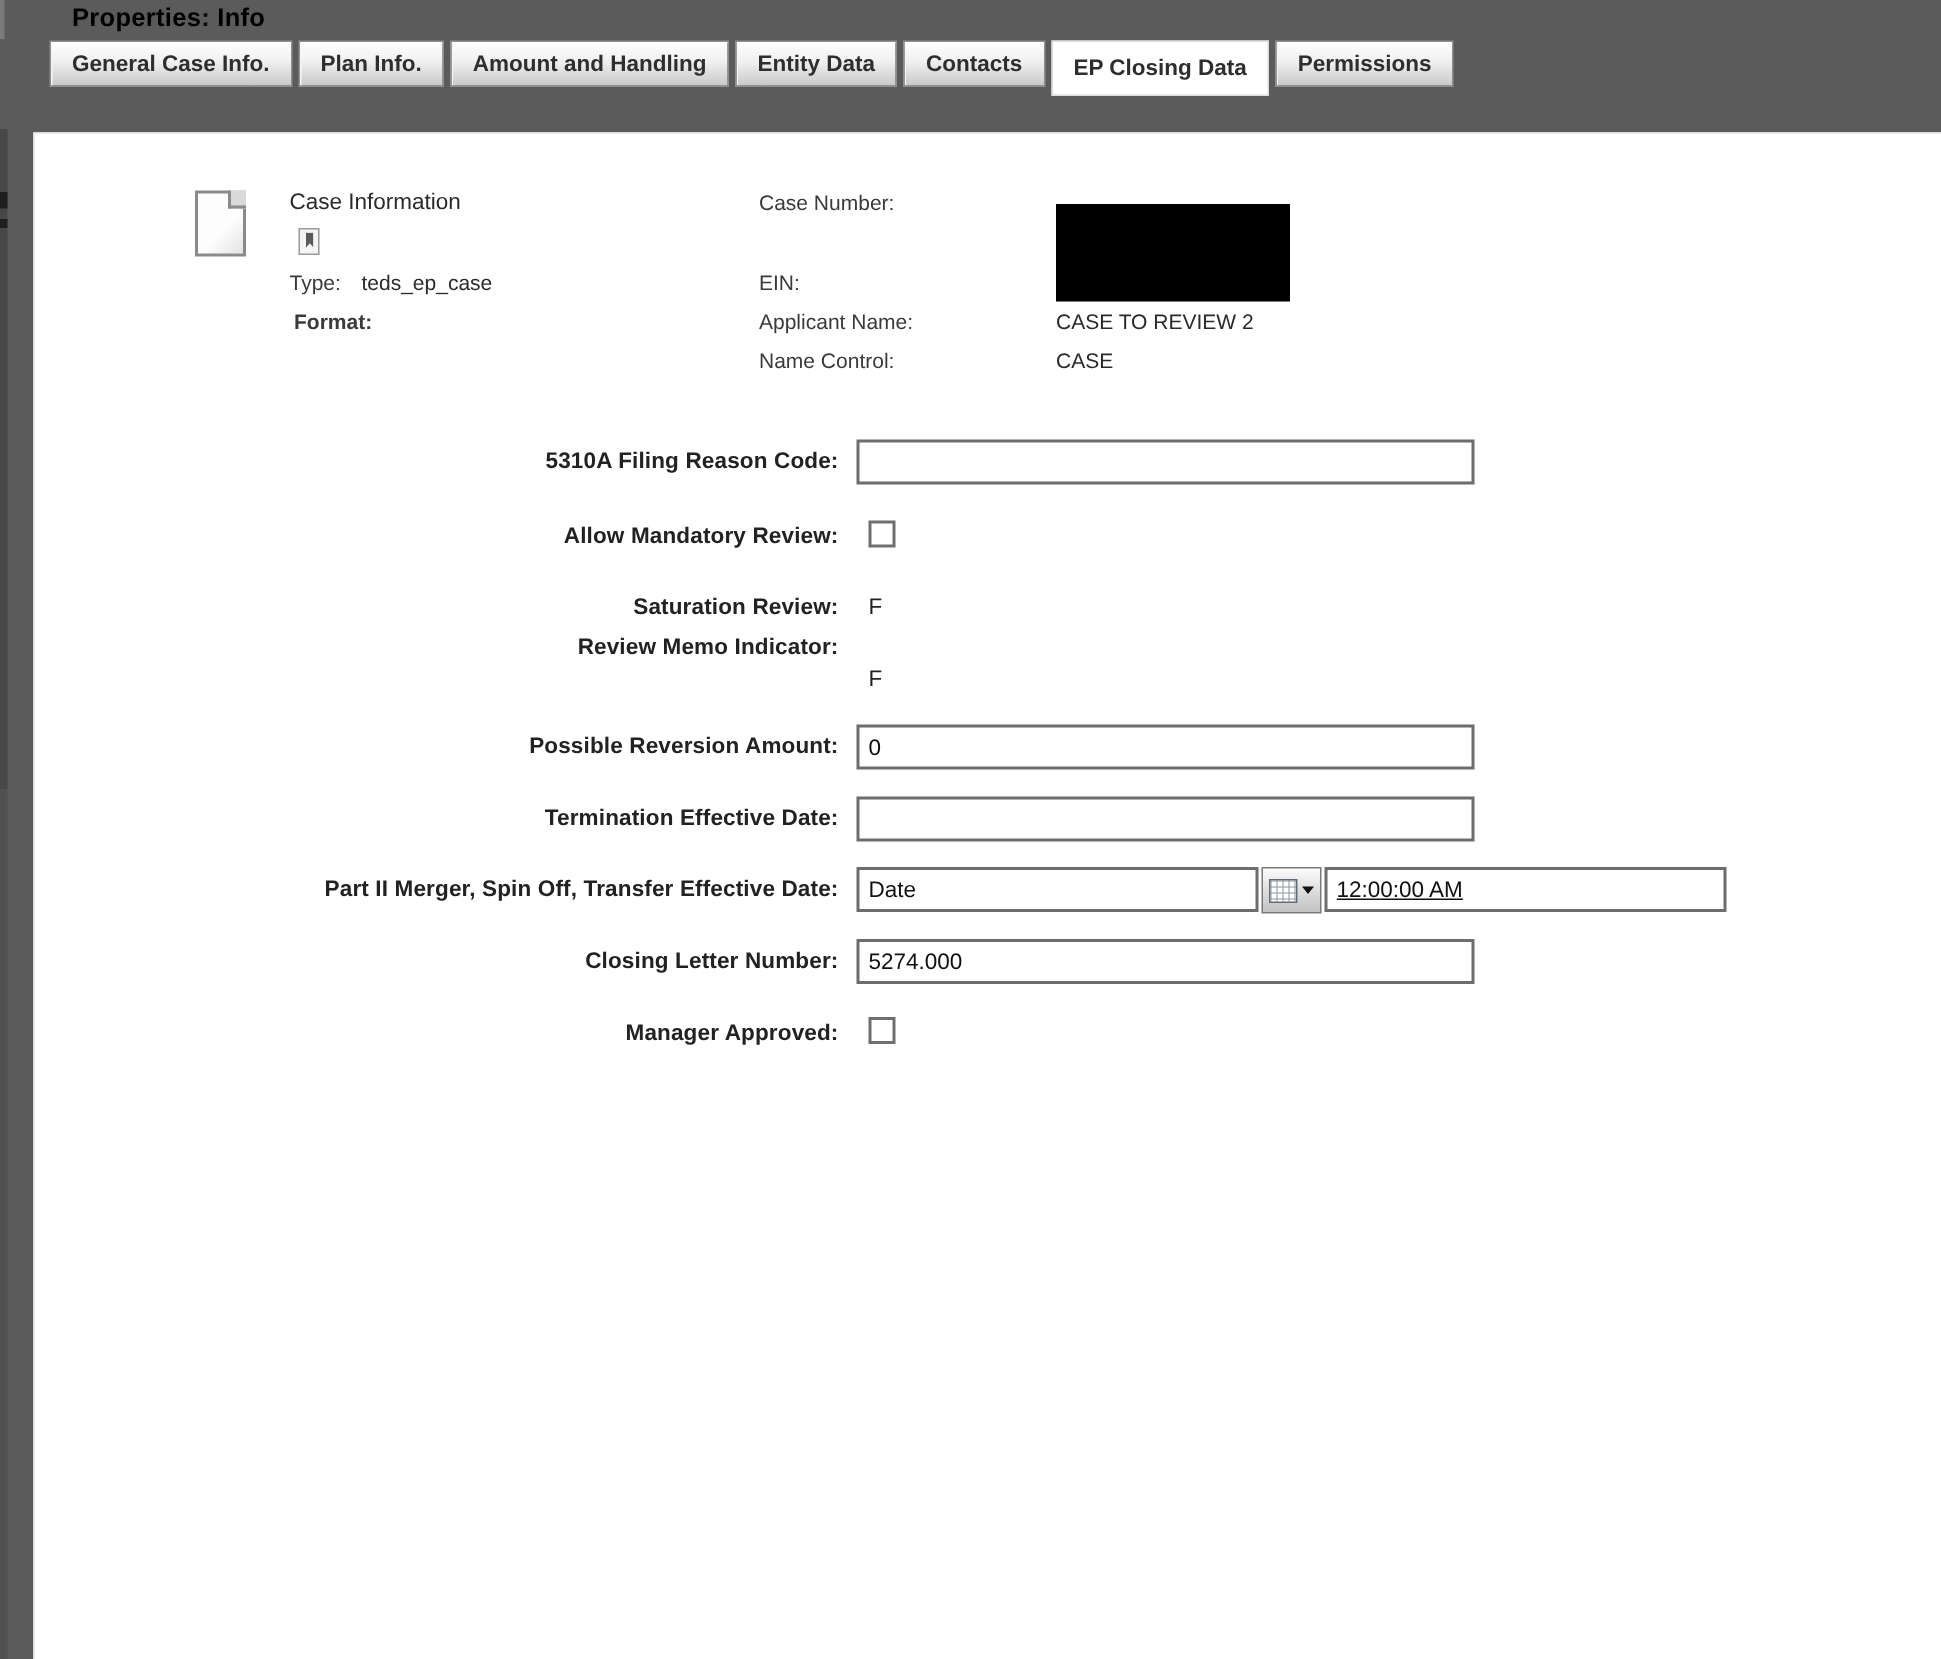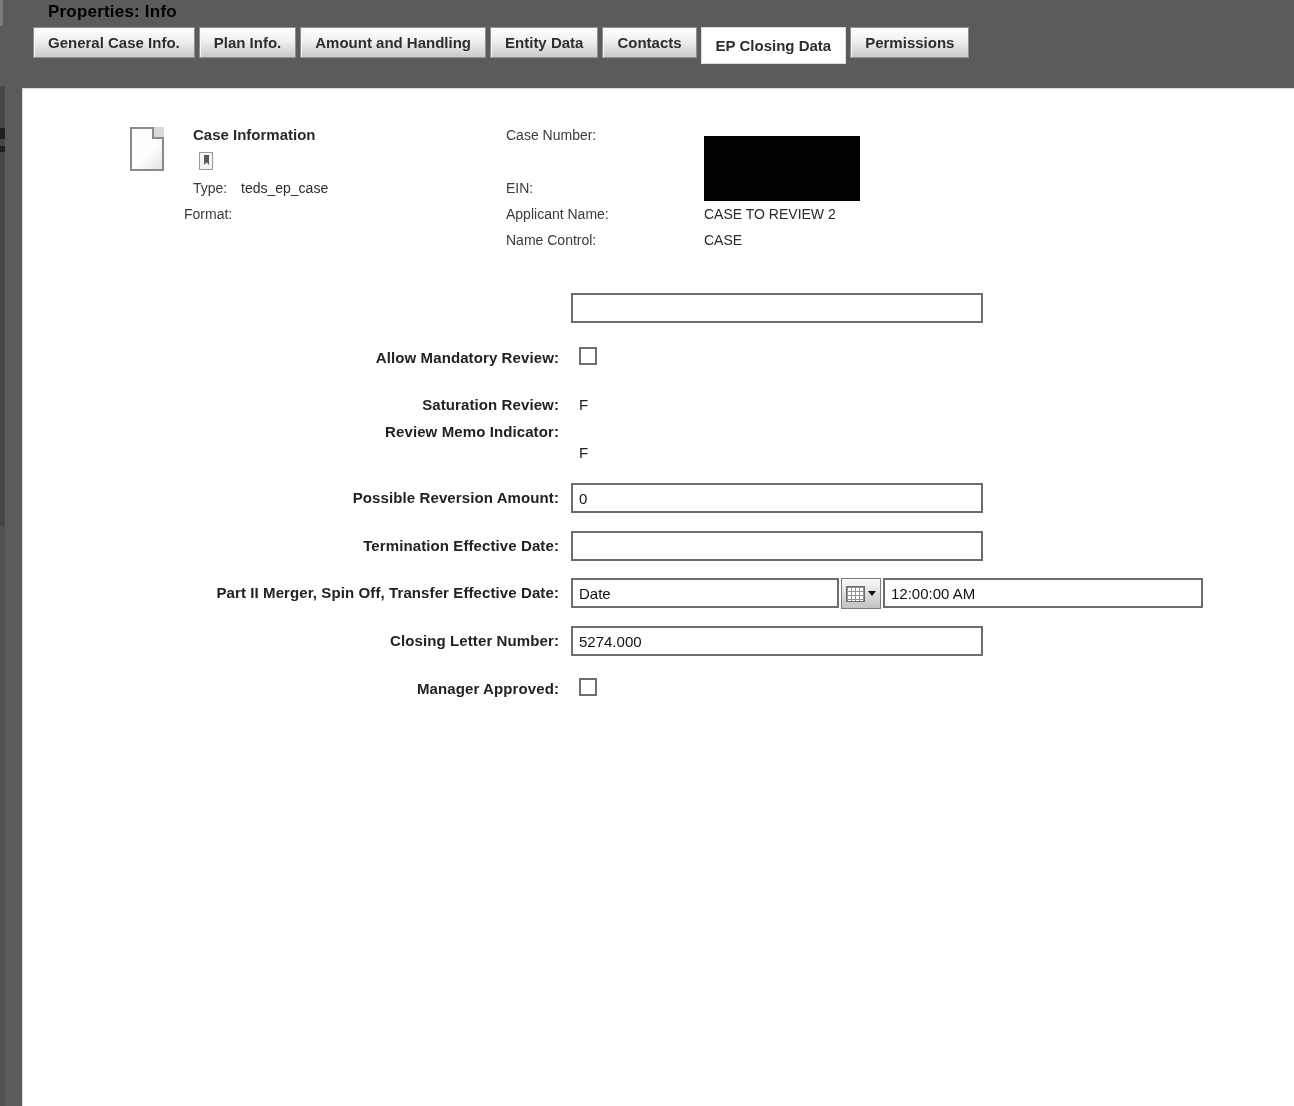--- a/index.html
+++ b/index.html
@@ -87,21 +87,21 @@
   }
   .doc-icon .fold-line {
     position: absolute; right: -2px; top: -2px;
     width: 12px; height: 12px;
     border-left: 2px solid #8a8a8a;
     border-bottom: 2px solid #8a8a8a;
     background: #d9d9d9;
   }
   .case-title {
     position: absolute; left: 170px; top: 37px;
-    font-size: 15px; font-weight: bold; color: #2a2a2a;
+    font-size: 15px; font-weight: normal; color: #2a2a2a;
   }
   .mini-icon {
     position: absolute; left: 176px; top: 63px; width: 14px; height: 18px;
     border: 1px solid #9a9a9a; background: #f4f4f4;
   }
   .mini-icon .ribbon {
     position: absolute; left: 4px; top: 2px; width: 5px; height: 10px;
     background: #5a5a5a;
     clip-path: polygon(0 0, 100% 0, 100% 100%, 50% 72%, 0 100%);
   }
@@ -191,31 +191,32 @@
     <div class="fold"></div>
     <div class="fold-line"></div>
   </div>
   <div class="case-title">Case Information</div>
   <div class="mini-icon">
     <div class="ribbon"></div>
   </div>
 
   <span class="hdr-label" style="left:170px; top:91px;">Type:</span>
   <span class="hdr-value" style="left:218px; top:91px;">teds_ep_case</span>
-  <span class="hdr-label" style="left:161px; top:117px;">Format:</span>
+  <span class="hdr-label" style="left:173px; top:117px;font-weight:bold;">Format:</span>
   <span class="hdr-value" style="left:236px; top:117px;"></span>
 
   <span class="hdr-label" style="left:483px; top:38px;">Case Number:</span>
   <div class="redaction"></div>
   <span class="hdr-label" style="left:483px; top:91px;">EIN:</span>
   <span class="hdr-label" style="left:483px; top:117px;">Applicant Name:</span>
   <span class="hdr-value" style="left:681px; top:117px;">CASE TO REVIEW 2</span>
   <span class="hdr-label" style="left:483px; top:143px;">Name Control:</span>
   <span class="hdr-value" style="left:681px; top:143px;">CASE</span>
 
+  <div class="form-label" style="top:210px;">5310A Filing Reason Code:</div>
   <input class="text-input" style="left: 548px; top: 204px; width: 412px;" type="text" value="">
 
   <div class="form-label" style="top:260px;">Allow Mandatory Review:</div>
   <div class="checkbox" style="top:258px;" role="checkbox" aria-checked="false"></div>
 
   <div class="form-label" style="top:307px;">Saturation Review:</div>
   <div class="plain-value" style="top:307px;">F</div>
 
   <div class="form-label" style="top:334px;">Review Memo Indicator:</div>
   <div class="plain-value" style="top:355px;">F</div>
@@ -225,21 +226,21 @@
 
   <div class="form-label" style="top:448px;">Termination Effective Date:</div>
   <input class="text-input" style="left: 548px; top: 442px; width: 412px;" type="text" value="">
 
   <div class="form-label" style="top:495px;">Part II Merger, Spin Off, Transfer Effective Date:</div>
   <input class="text-input" style="left: 548px; top: 489px; width: 268px;" type="text" value="Date">
   <div class="cal-btn" style="top:489px;">
     <div class="cal-grid"></div>
     <div class="cal-arrow"></div>
   </div>
-  <input class="text-input" style="left: 860px; top: 489px; width: 320px;" type="text" value="12:00:00 AM">
+  <input class="text-input" style="left: 860px; top: 489px; width: 268px; text-decoration: underline;" type="text" value="12:00:00 AM">
 
   <div class="form-label" style="top:543px;">Closing Letter Number:</div>
   <input class="text-input" style="left: 548px; top: 537px; width: 412px;" type="text" value="5274.000">
 
   <div class="form-label" style="top:591px;">Manager Approved:</div>
   <div class="checkbox" style="top:589px;" role="checkbox" aria-checked="false"></div>
 
 </div>
 
 </body></html>

